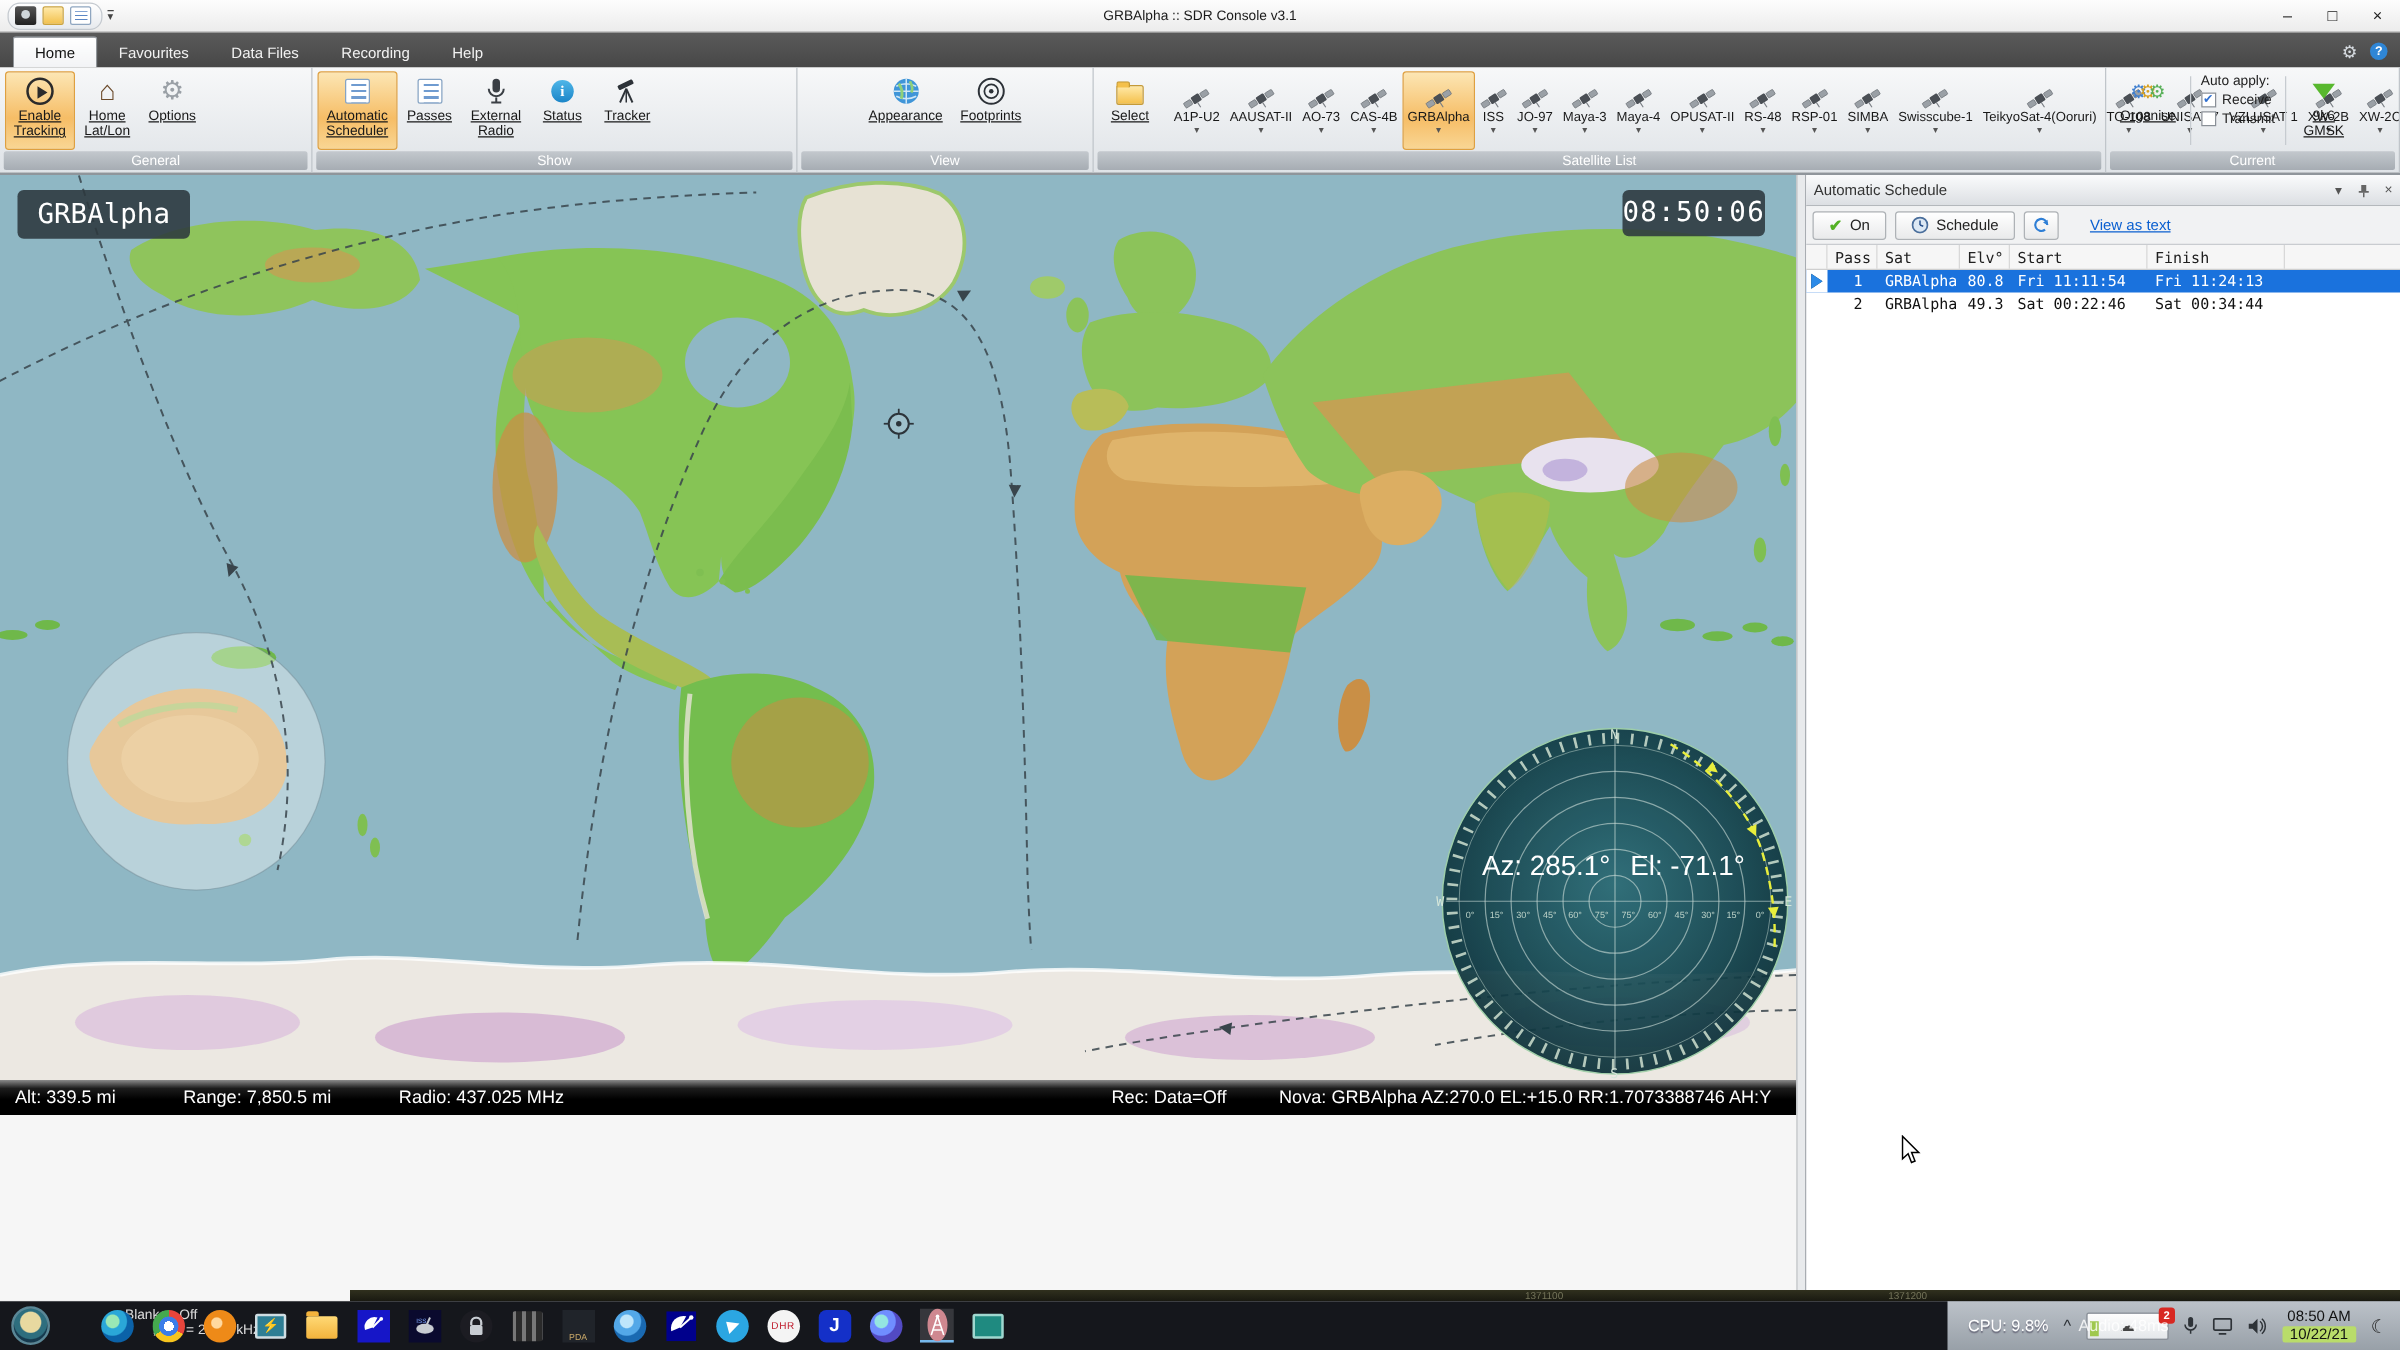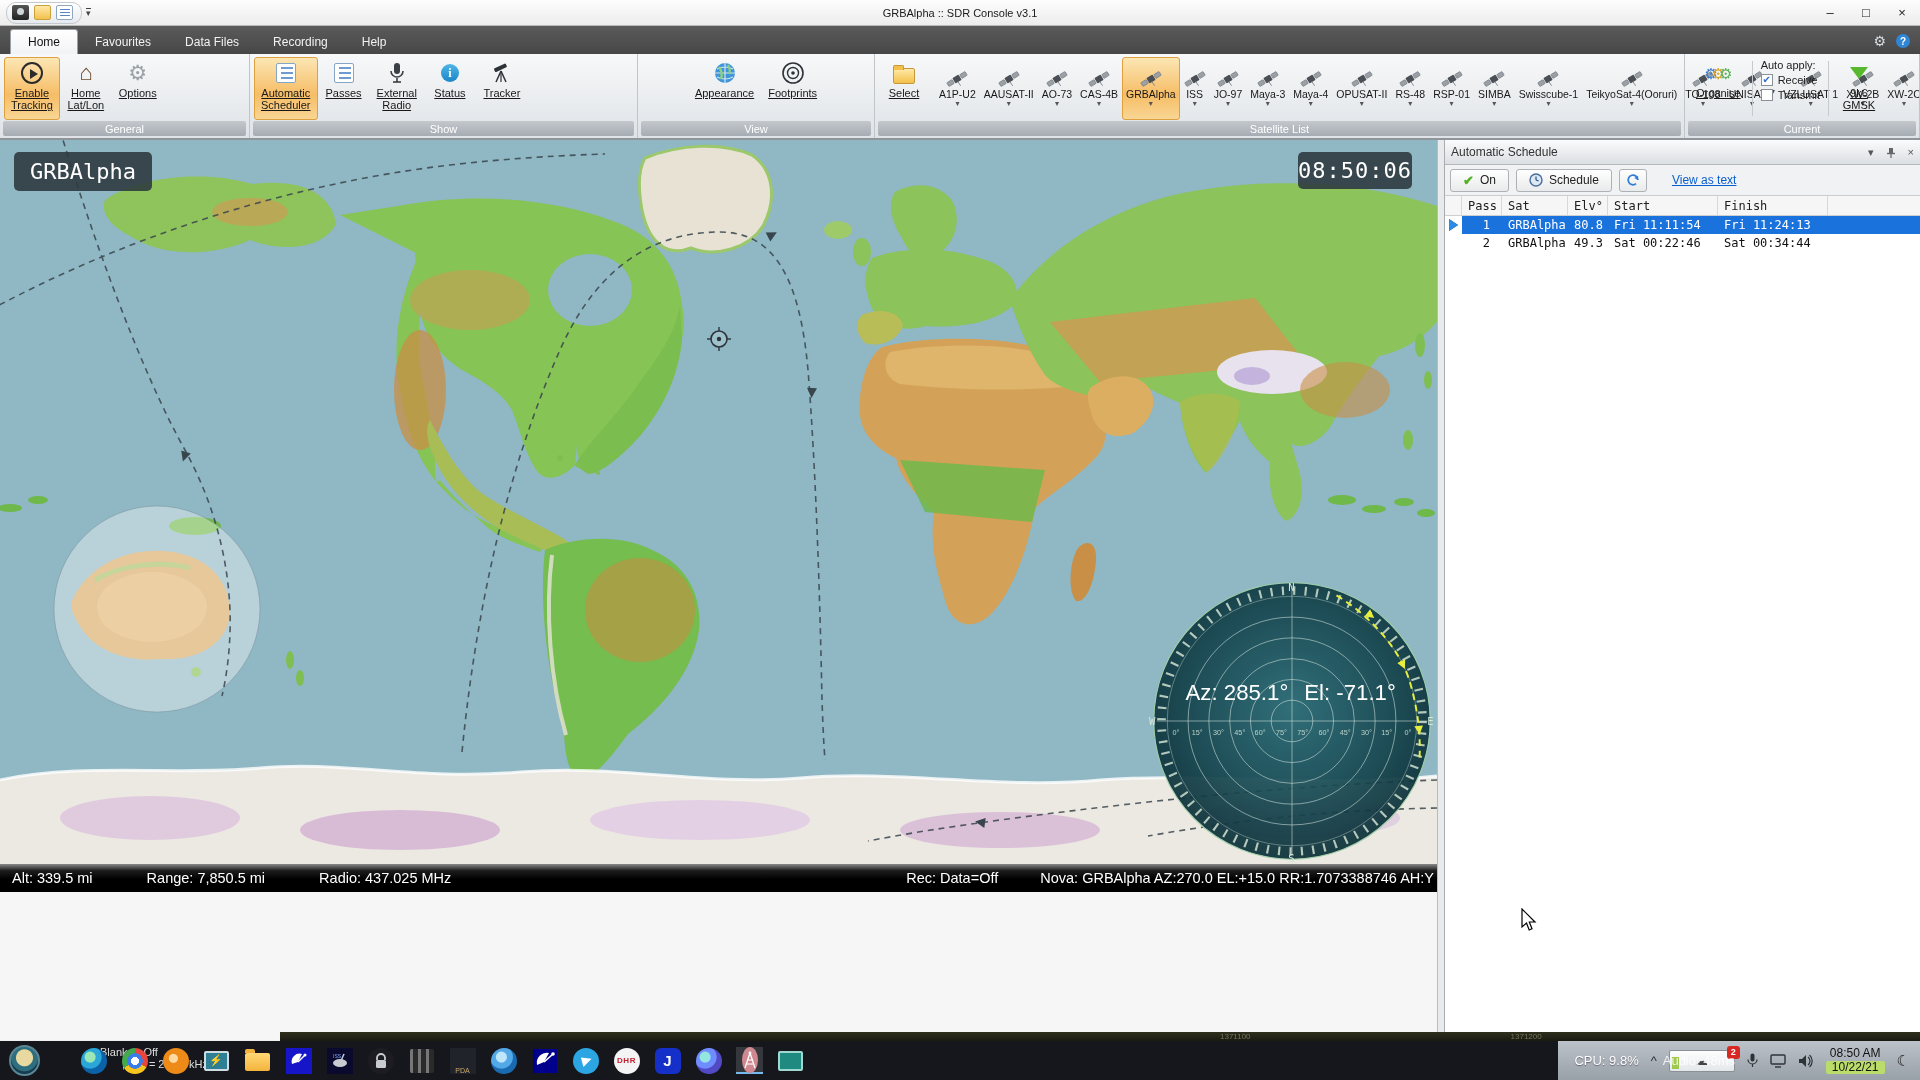--- a/index.html
+++ b/index.html
@@ -84,21 +84,21 @@
   .map { position:absolute; left:0; top:140px; width:1437px; height:752px; overflow:hidden; background:#8fb7c4; }
   .map-overlay-box { position:absolute; background:rgba(44,56,62,.88); color:#fff; border-radius:5px;
     font-family:"DejaVu Sans Mono",monospace; }
   .sat-label { left:14px; top:12px; padding:7px 16px; font-size:22px; }
   .aos-box { left:605px; top:11px; padding:6px 16px; font-size:21px; line-height:1.55; }
   .clock-box { left:1298px; top:12px; padding:6px 0; font-size:22px; letter-spacing:1px; }
   .map-status { position:absolute; left:0; bottom:0; width:100%; height:28px;
     background:linear-gradient(#8a8a8a,#1c1c1c 24%,#000 55%); color:#fff; font-size:14.5px;
     display:flex; align-items:center; }
   .ms-left { display:flex; gap:54px; padding-left:12px; }
-  .ms-right { margin-left:auto; display:flex; gap:42px; padding-right:3px; }
+  .ms-right { margin-left:auto; display:flex; gap:42px; padding-right:20px; }
   .compass-wrap { position:absolute; left:1147px; top:436px; width:290px; height:290px; }
 
   
   .splitter { position:absolute; left:1437px; top:140px; width:7px; height:900px; background:#e8eaec; border-left:1px solid #b9bcbf;}
   .below-map { position:absolute; left:0; top:892px; width:1437px; height:148px; background:#f6f6f6; }
 
   
   .panel { position:absolute; left:1444px; top:140px; width:476px; height:900px; background:#fff;
     border-left:1px solid #a9adb2; }
   .panel-title { height:20px; background:linear-gradient(#fafbfc,#dcdfe3); border-bottom:1px solid #b4b8bc;
@@ -155,21 +155,21 @@
   .tb-folder::before{content:"";position:absolute;left:0;top:-4px;width:10px;height:4px;background:#f3b33c;border-radius:2px 2px 0 0;}
   .dish-sq { width:26px; height:26px; background:#1616c8; display:flex; align-items:center; justify-content:center;}
   .iss-sq { width:26px; height:26px; background:#0a0a2e; display:flex; align-items:center; justify-content:center;}
   .keepass { width:26px; height:26px; border-radius:50%; background:#1c1c22; display:flex; align-items:center; justify-content:center;}
   .mixer { width:24px; height:24px; background:repeating-linear-gradient(90deg,#777 0 3px,#2a2a2a 3px 8px); border-radius:2px;}
   .pda-sq { width:26px; height:26px; background:#20242a; color:#c8a868; font-size:7px; display:flex; align-items:flex-end; justify-content:center;}
   .orb-dish { width:26px; height:26px; border-radius:50%; background:radial-gradient(circle at 40% 35%, #bfe6fb 0 5px, #53a8e8 6px 11px, #1a6ab2 12px); }
   .tgram { background:radial-gradient(circle at 50% 50%, #2ba6e2 0 13px); width:26px;height:26px;border-radius:50%;
     display:flex;align-items:center;justify-content:center;}
   .tgram::after{content:"";width:0;height:0;border-left:10px solid #fff;border-top:4px solid transparent;border-bottom:6px solid transparent; transform:rotate(-15deg); margin-left:3px;}
-  .dhr-c { width:26px; height:26px; border-radius:50%; background:#f4f4f4; color:#c02030; font-weight:bold;
+  .dhr-c { width:26px; height:26px; border-radius:50%; background:#f4f4f4; color:#c02030; font-weight:normal;
     font-size:8px; display:flex; align-items:center; justify-content:center; letter-spacing:.5px;}
   .j-sq { width:26px; height:26px; border-radius:6px; background:#1430c8; color:#fff; font-size:15px;
     font-weight:bold; display:flex; align-items:center; justify-content:center;}
   .tower-c { width:26px; height:26px; border-radius:50%; background:#cf8890; display:flex; align-items:center; justify-content:center;}
   .tray { position:absolute; right:0; top:0; height:100%; display:flex; align-items:center; gap:12px;
     background:linear-gradient(#bcc2c9,#98a0a8); padding:0 10px 0 16px; z-index:2;}
   .cpu-text { color:#fff; font-size:13px; text-shadow:0 1px 1px #667; }
   .tray-widget { width:66px; height:22px; background:linear-gradient(#fdfdfd,#e4e7ea); border:1px solid #8a9098;
     border-radius:2px; display:flex; align-items:center; justify-content:space-around; position:relative; font-size:12px; color:#444;}
   .tray-widget .spark { position:absolute; left:2px; bottom:2px; width:7px; height:12px; background:#9fc84e; }

